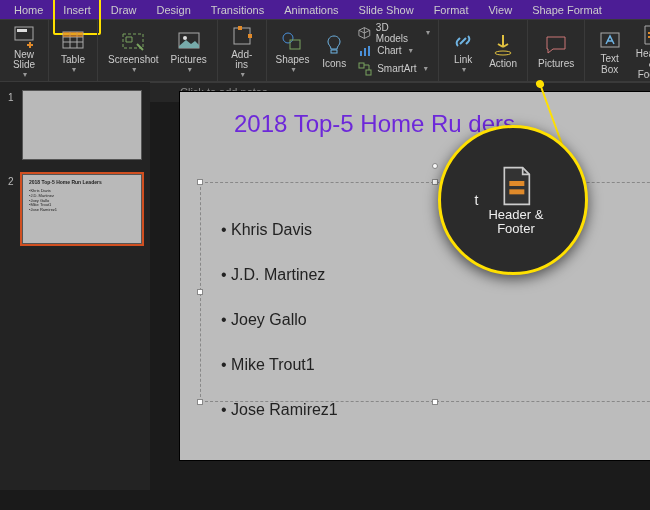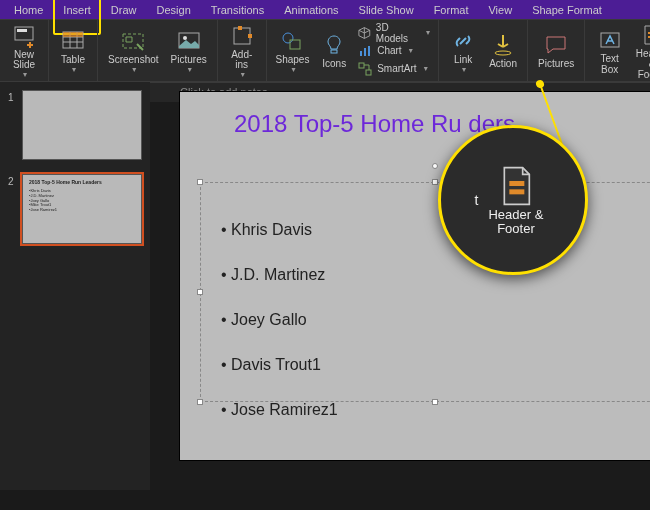--- a/index.html
+++ b/index.html
@@ -354,21 +354,21 @@
         <div class="corner c-bl"></div>
 
         <div class="side s-t"></div>
         <div class="side s-b"></div>
         <div class="side s-l"></div>
 
         <ul class="bullets">
           <li>Khris Davis</li>
           <li>J.D. Martinez</li>
           <li>Joey Gallo</li>
-          <li>Davis Trout1</li>
+          <li>Mike Trout1</li>
           <li>Jose Ramirez1</li>
         </ul>
       </div>
     </div>
     <div class="notes">Click to add notes</div>
   </div>
 </div>
 
 <div class="callout-line"></div>
 <div class="mag">

